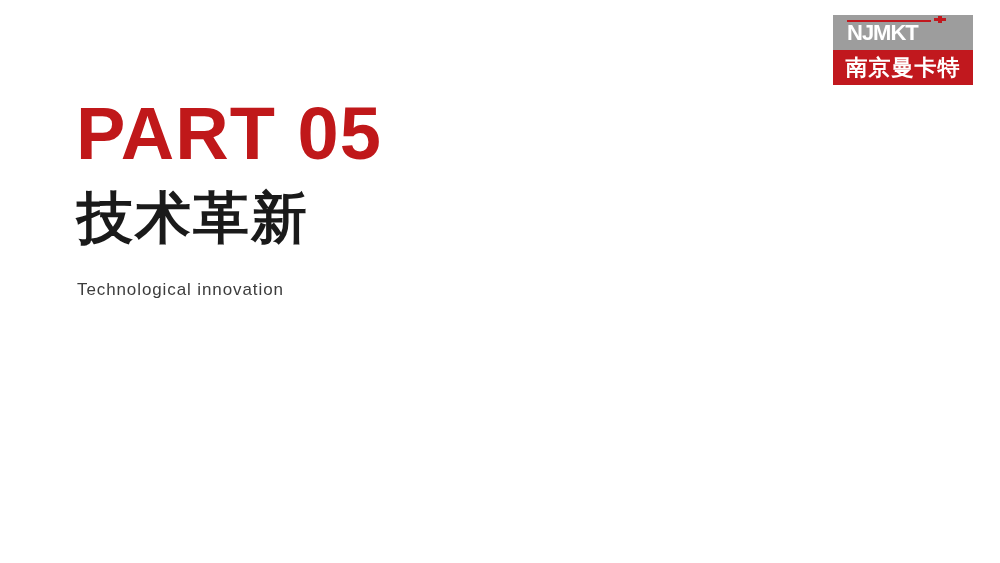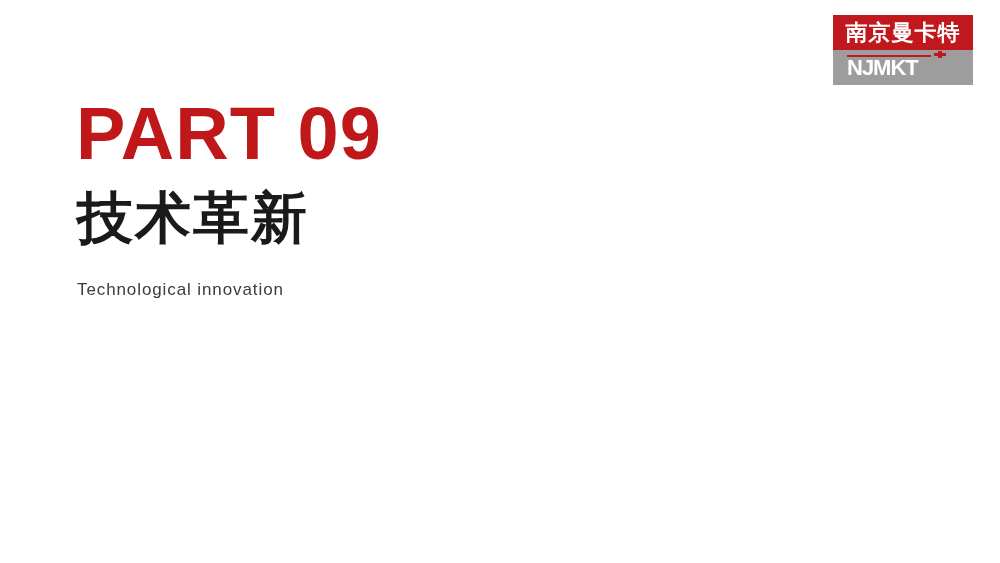--- a/index.html
+++ b/index.html
@@ -154,34 +154,34 @@
   #hero svg {
     display: block;
   }
 </style>
 </head>
 <body>
 
 <div id="slide">
 
   <div id="logo">
-    <div id="logo-bottom">
-      <div id="logo-cn">南京曼卡特</div>
-    </div>
     <div id="logo-top">
       <div id="logo-rule"></div>
       <div id="logo-mark">
         <div class="bar"></div>
         <div class="stem"></div>
       </div>
       <div id="logo-wordmark">NJMKT</div>
     </div>
+    <div id="logo-bottom">
+      <div id="logo-cn">南京曼卡特</div>
+    </div>
   </div>
 
-  <div id="part-label">PART 09</div>
+  <div id="part-label">PART 05</div>
 
   <div id="section-title">技术革新</div>
 
   <div id="section-subtitle">Technological innovation</div>
 
   <div id="hero">
     <svg width="470" height="345" viewBox="0 0 470 345">
       <defs>
 
         <linearGradient id="skyGrad" x1="0" y1="0" x2="0" y2="1">

